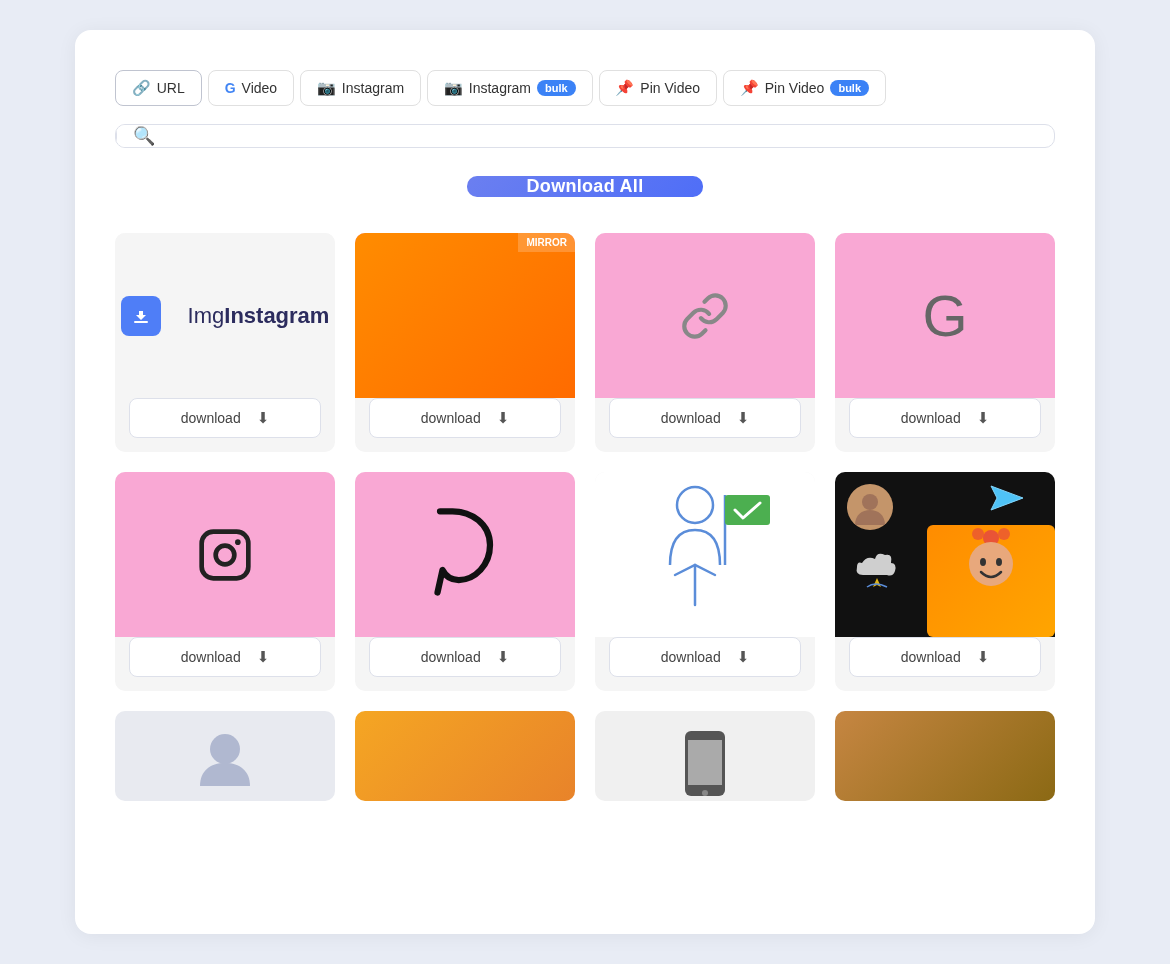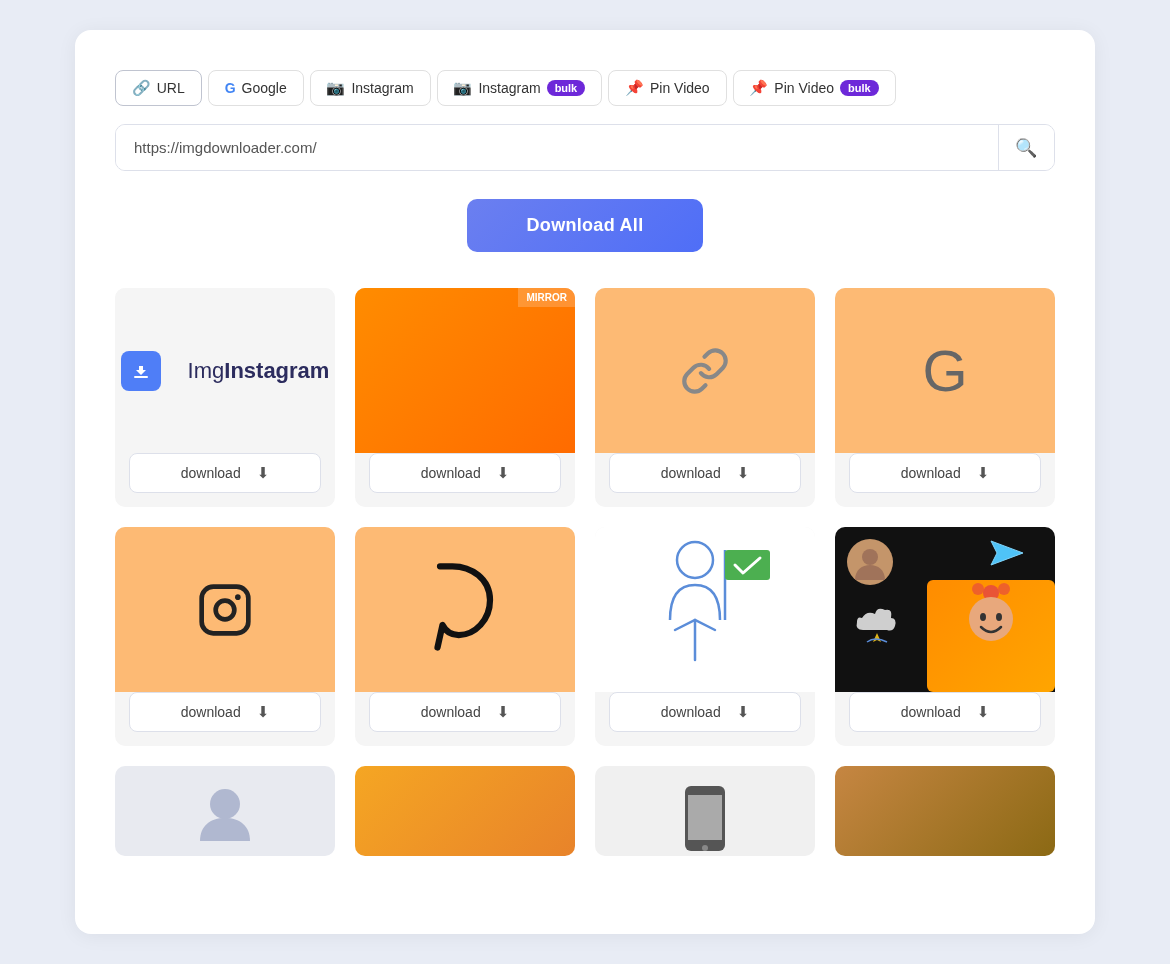--- a/index.html
+++ b/index.html
@@ -39,21 +39,21 @@
       white-space: nowrap;
     }
     .tab.active {
       background: #fff;
       border-color: #c0c4d0;
     }
     .tab-icon {
       font-size: 15px;
     }
     .badge {
-      background: #6d28d9;
+      background: #3b82f6;
       color: #fff;
       font-size: 11px;
       font-weight: 600;
       border-radius: 20px;
       padding: 2px 8px;
     }
     
     .search-row {
       display: flex;
       gap: 0;
@@ -87,21 +87,21 @@
     .download-all-wrap {
       display: flex;
       justify-content: center;
       margin-bottom: 36px;
     }
     .download-all-btn {
       background: linear-gradient(135deg, #6b7ff0, #4f6ef7);
       color: #fff;
       border: none;
       border-radius: 10px;
-      padding: 16px 60px;
+      padding: 0 60px;
       font-size: 18px;
       font-weight: 600;
       cursor: pointer;
       letter-spacing: 0.3px;
     }
     
     .grid {
       display: grid;
       grid-template-columns: repeat(4, 1fr);
       gap: 20px;
@@ -112,21 +112,21 @@
       overflow: hidden;
       display: flex;
       flex-direction: column;
     }
     .card-img {
       width: 100%;
       aspect-ratio: 4/3;
       display: flex;
       align-items: center;
       justify-content: center;
-      background: #fdba74;
+      background: #f9a8d4;
       position: relative;
       overflow: hidden;
     }
     
     .img-placeholder {
       width: 100%;
       height: 100%;
       display: flex;
       align-items: center;
       justify-content: center;
@@ -259,21 +259,21 @@
 
 <div class="container">
 
   <div class="tabs">
     <div class="tab active">
       <span class="tab-icon">🔗</span>
       <span>URL</span>
     </div>
     <div class="tab">
       <span class="tab-icon" style="font-family:Arial;font-weight:700;font-size:14px;color:#4285F4;">G</span>
-      <span>Google</span>
+      <span>Video</span>
     </div>
     <div class="tab">
       <span class="tab-icon">📷</span>
       <span>Instagram</span>
     </div>
     <div class="tab">
       <span class="tab-icon">📷</span>
       <span>Instagram</span>
       <span class="badge">bulk</span>
     </div>
@@ -282,21 +282,20 @@
       <span>Pin Video</span>
     </div>
     <div class="tab">
       <span class="tab-icon">📌</span>
       <span>Pin Video</span>
       <span class="badge">bulk</span>
     </div>
   </div>
 
   <div class="search-row">
-    <input type="text" class="search-input" value="https://imgdownloader.com/" style="">
     <button class="search-btn">
       <span>🔍</span>
     </button>
   </div>
 
   <div class="download-all-wrap">
     <button class="download-all-btn">
       <span>Download All</span>
     </button>
   </div>

